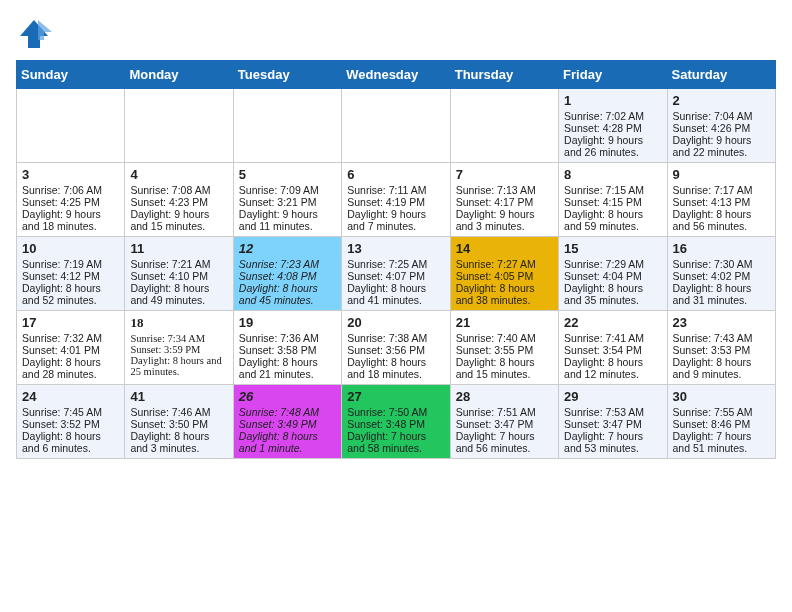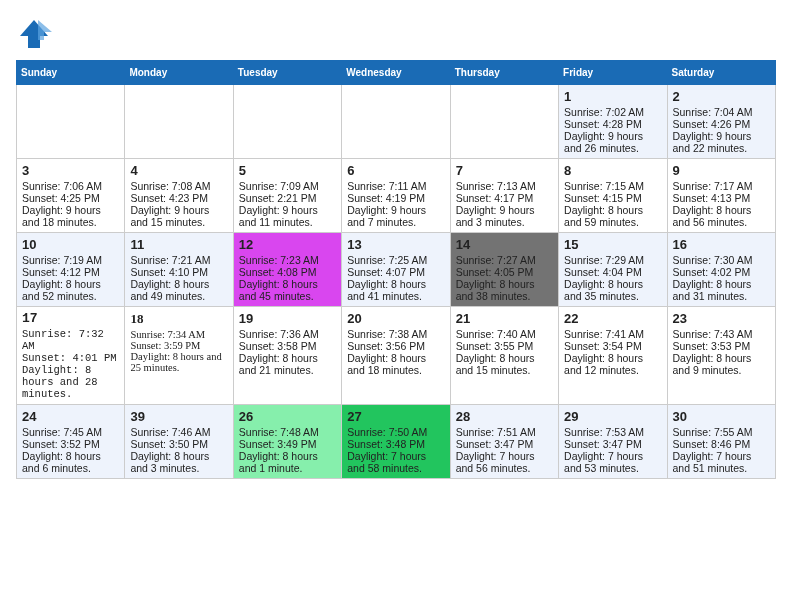--- a/index.html
+++ b/index.html
@@ -45,21 +45,21 @@
       color: #444;
     }
     .calendar {
       width: 100%;
       border-collapse: collapse;
       margin-top: 8px;
     }
     .calendar th {
       background: #1a6bb5;
       color: #fff;
-      font-size: 10px;
+      font-size: 13px;
       font-weight: bold;
       padding: 6px 4px;
       text-align: left;
       border: 1px solid #1a6bb5;
     }
     .calendar td {
       vertical-align: top;
       border: 1px solid #ccc;
       padding: 4px 5px;
       font-size: 10.5px;
@@ -145,21 +145,21 @@
         </td>
         <td style="background: rgb(255, 255, 255);">
           <span class="day-num">4</span>
           <div>Sunrise: 7:08 AM</div>
           <div>Sunset: 4:23 PM</div>
           <div>Daylight: 9 hours and 15 minutes.</div>
         </td>
         <td style="background: rgb(255, 255, 255);">
           <span class="day-num">5</span>
           <div>Sunrise: 7:09 AM</div>
-          <div>Sunset: 2:21 PM</div>
+          <div>Sunset: 3:21 PM</div>
           <div>Daylight: 9 hours and 11 minutes.</div>
         </td>
         <td style="background: rgb(255, 255, 255);">
           <span class="day-num">6</span>
           <div>Sunrise: 7:11 AM</div>
           <div>Sunset: 4:19 PM</div>
           <div>Daylight: 9 hours and 7 minutes.</div>
         </td>
         <td style="background: rgb(255, 255, 255);">
           <span class="day-num">7</span>
@@ -186,53 +186,53 @@
           <div>Sunrise: 7:19 AM</div>
           <div>Sunset: 4:12 PM</div>
           <div>Daylight: 8 hours and 52 minutes.</div>
         </td>
         <td style="background: rgb(238, 243, 252);">
           <span class="day-num">11</span>
           <div>Sunrise: 7:21 AM</div>
           <div>Sunset: 4:10 PM</div>
           <div>Daylight: 8 hours and 49 minutes.</div>
         </td>
-        <td style="background: #d946ef;">
+        <td style="background: #7dd3fc; font-style: italic;">
           <span class="day-num">12</span>
           <div>Sunrise: 7:23 AM</div>
           <div>Sunset: 4:08 PM</div>
           <div>Daylight: 8 hours and 45 minutes.</div>
         </td>
         <td style="background: rgb(238, 243, 252);">
           <span class="day-num">13</span>
           <div>Sunrise: 7:25 AM</div>
           <div>Sunset: 4:07 PM</div>
           <div>Daylight: 8 hours and 41 minutes.</div>
         </td>
-        <td style="background: #737373;">
+        <td style="background: #eab308;">
           <span class="day-num">14</span>
           <div>Sunrise: 7:27 AM</div>
           <div>Sunset: 4:05 PM</div>
           <div>Daylight: 8 hours and 38 minutes.</div>
         </td>
         <td style="background: rgb(238, 243, 252);">
           <span class="day-num">15</span>
           <div>Sunrise: 7:29 AM</div>
           <div>Sunset: 4:04 PM</div>
           <div>Daylight: 8 hours and 35 minutes.</div>
         </td>
         <td style="background: rgb(238, 243, 252);">
           <span class="day-num">16</span>
           <div>Sunrise: 7:30 AM</div>
           <div>Sunset: 4:02 PM</div>
           <div>Daylight: 8 hours and 31 minutes.</div>
         </td>
       </tr>
       <tr class="row-even">
-        <td style="background: rgb(255, 255, 255); font-family: Liberation Mono, monospace;">
+        <td style="background: rgb(255, 255, 255);">
           <span class="day-num">17</span>
           <div>Sunrise: 7:32 AM</div>
           <div>Sunset: 4:01 PM</div>
           <div>Daylight: 8 hours and 28 minutes.</div>
         </td>
         <td style="background: rgb(255, 255, 255); font-family: Liberation Serif, serif;">
           <span class="day-num">18</span>
           <div>Sunrise: 7:34 AM</div>
           <div>Sunset: 3:59 PM</div>
           <div>Daylight: 8 hours and 25 minutes.</div>
@@ -269,26 +269,26 @@
         </td>
       </tr>
       <tr class="row-odd">
         <td style="background: rgb(238, 243, 252);">
           <span class="day-num">24</span>
           <div>Sunrise: 7:45 AM</div>
           <div>Sunset: 3:52 PM</div>
           <div>Daylight: 8 hours and 6 minutes.</div>
         </td>
         <td style="background: rgb(238, 243, 252);">
-          <span class="day-num">39</span>
+          <span class="day-num">41</span>
           <div>Sunrise: 7:46 AM</div>
           <div>Sunset: 3:50 PM</div>
           <div>Daylight: 8 hours and 3 minutes.</div>
         </td>
-        <td style="background: #86efac;">
+        <td style="background: #d946ef; font-style: italic;">
           <span class="day-num">26</span>
           <div>Sunrise: 7:48 AM</div>
           <div>Sunset: 3:49 PM</div>
           <div>Daylight: 8 hours and 1 minute.</div>
         </td>
         <td style="background: #22c55e;">
           <span class="day-num">27</span>
           <div>Sunrise: 7:50 AM</div>
           <div>Sunset: 3:48 PM</div>
           <div>Daylight: 7 hours and 58 minutes.</div>

